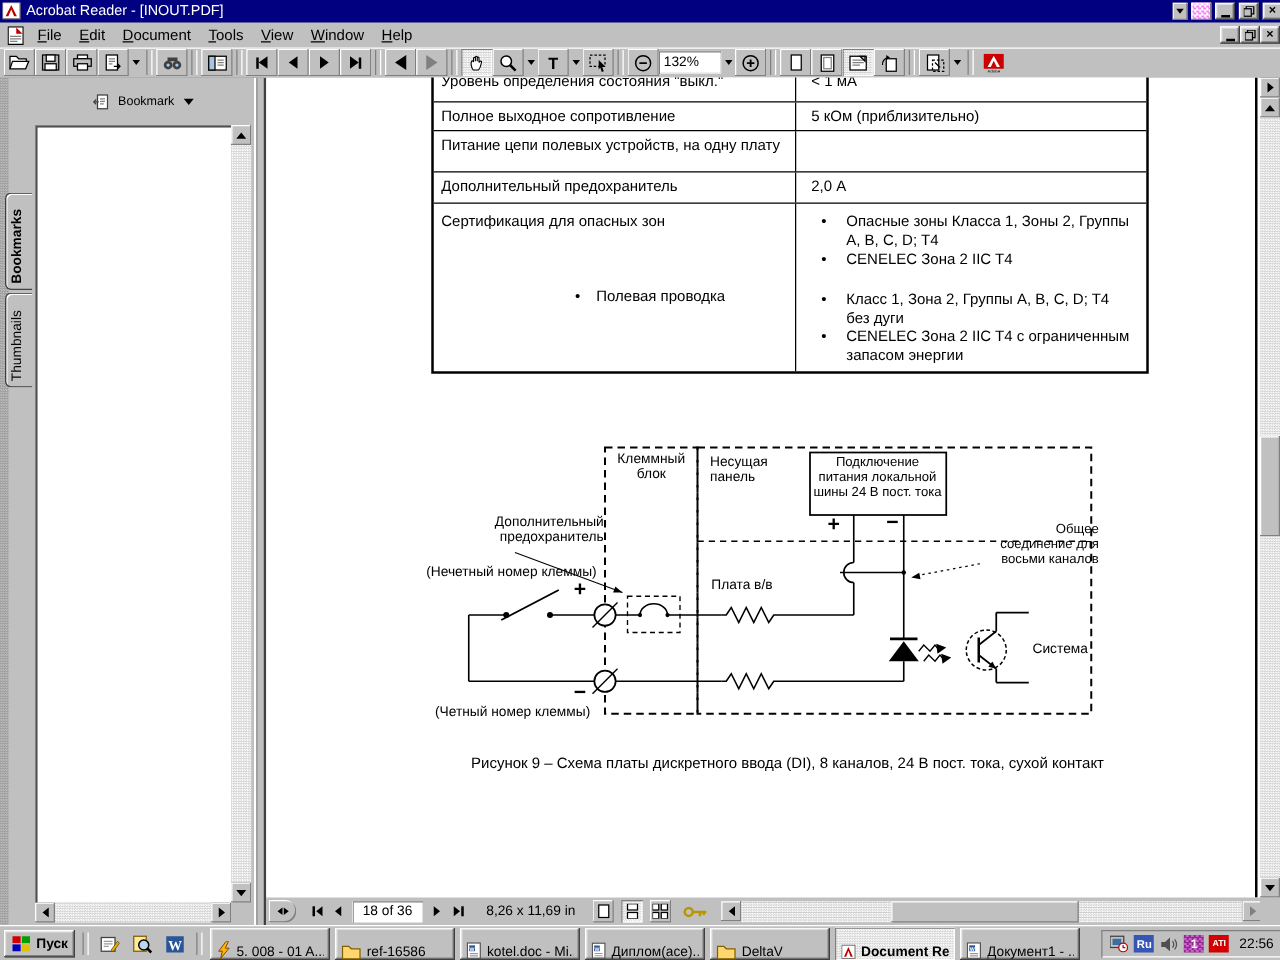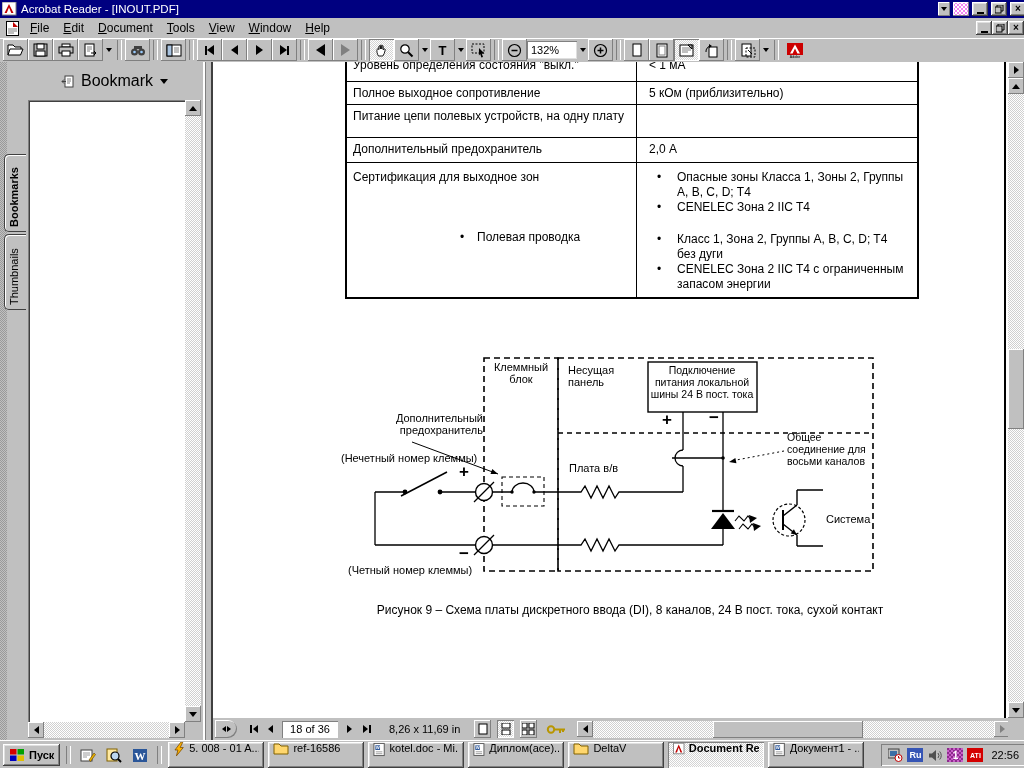--- a/index.html
+++ b/index.html
@@ -43,21 +43,21 @@
   
   #tabstrip{left:0;top:62px;width:26px;height:678px;background:#c0c0c0}
   #tabstrip .edge{position:absolute;left:0;top:0;width:7px;height:678px;
     background:repeating-conic-gradient(#c0c0c0 0% 25%,#9a9a9a 0% 50%) 0 0/2px 2px}
   .vtab{position:absolute;left:4px;width:21px;background:#c0c0c0;border:1px solid #404040;border-right:none;
     border-radius:5px 0 0 5px;box-shadow:inset 1px 1px 0 #fff}
   .vtxt{position:absolute;left:3px;bottom:4px;transform-origin:0 100%;transform:rotate(-90deg) translateY(100%);
     white-space:nowrap;font-size:11px;font-weight:bold}
   #sidepanel{left:26px;top:62px;width:177px;height:678px;background:#c0c0c0}
   .sp-header{height:38px;display:flex;align-items:center;justify-content:center;gap:7px}
-  .sp-title{font-size:16px}
+  .sp-title{font-size:10px}
   .sp-white{position:absolute;left:2px;top:38px;width:157px;height:622px;background:#fff;
     box-shadow:inset 1px 1px 0 #808080,inset 2px 2px 0 #404040}
   .sp-vscroll{position:absolute;left:159px;top:38px;width:16px;height:622px;display:flex;flex-direction:column}
   .sp-hscroll{position:absolute;left:2px;top:660px;width:157px;height:16px;display:flex}
   .sb{width:16px;height:16px;display:flex;align-items:center;justify-content:center;flex:none}
   .strack{flex:1}
   
   #splitter{left:203px;top:62px;width:10px;height:678px;background:#c0c0c0;
     box-shadow:inset 2px 0 0 #fff,inset -2px 0 0 #404040,inset 3px 0 0 #808080}
   
@@ -91,21 +91,21 @@
   .sb-size{margin:0 14px;font-size:11px;white-space:nowrap;flex:none}
   .sb-hscroll{flex:1;height:17px;display:flex;margin-left:10px}
   .thumbh{width:150px;margin-left:120px}
   #corner{left:1008px;top:718px;width:16px;height:22px;background:#c0c0c0}
   
   #taskbar{left:0;top:740px;width:1024px;height:28px;background:#c0c0c0;border-top:1px solid #fff;
     display:flex;align-items:center;padding:0 3px;gap:4px}
   #start-btn{height:22px;display:flex;align-items:center;gap:4px;padding: 0 6px;font-weight:bold;font-size:11px;flex:none}
   .ql-sep{width:3px;height:18px;border-left:1px solid #808080;border-right:1px solid #fff;margin:0 2px;flex:none}
   .ql{width:22px;height:22px;display:flex;align-items:center;justify-content:center;flex:none}
-  .taskbtn{flex:1;max-width:96px;height:26px;display:flex;align-items:flex-start;gap:4px;padding:0 5px;font-size:11px;min-width:0}
+  .taskbtn{flex:1;max-width:96px;height:26px;display:flex;align-items:flex-end;gap:4px;padding:0 5px;font-size:11px;min-width:0}
   .taskbtn span.lbl{white-space:nowrap;overflow:hidden}
   .taskbtn.active{font-weight:bold}
   #tray{margin-left:auto;height:22px;display:flex;align-items:center;gap:4px;padding:0 8px 0 6px;
     box-shadow:inset 1px 1px 0 #808080,inset -1px -1px 0 #fff;flex:none}
   .trico{width:16px;height:14px;display:flex;align-items:center;justify-content:center;flex:none;font-weight:bold;color:#fff}
   #tray-lang{background:#3655b5;font-size:9px}
   #tray-one{background:repeating-conic-gradient(#c95fc9 0% 25%,#8d2a8d 0% 50%) 0 0/4px 4px;font-size:10px}
   #tray-ati{background:#d40000;font-size:7px;letter-spacing:0}
   #tray-clock{font-size:11px;color:#000;margin-left:4px}
   svg{display:block}
@@ -387,21 +387,21 @@
       </div>
       <div class="trow" style="height:32px">
         <div class="tc-l">Питание цепи полевых устройств, на одну плату</div>
       </div>
       <div class="trow" style="height:24px">
         <div class="tc-l">Дополнительный предохранитель</div>
         <div class="tc-r">2,0 А</div>
       </div>
       <div class="trow" style="height:134px">
         <div class="tc-l" style="padding-top:7px">
-          <div>Сертификация для выходное зон</div>
+          <div>Сертификация для опасных зон</div>
           <div class="lbullet">
               <span class="bm">•</span>
               <span>Полевая проводка</span>
             </div>
         </div>
         <div class="tc-r" style="padding-top:7px;padding-left:0;padding-right:8px">
           <ul class="blist">
             <li>
                 <span class="bm">•</span>
                 <span>Опасные зоны Класса 1, Зоны 2, Группы A, B, C, D; T4</span>
@@ -482,21 +482,21 @@
         <polygon points="729,462 735.4,458.1 736.4,463.3"></polygon>
       </g>
     </svg>
 
     <div class="dlab wrap" style="left:272px;top:299px;width:72px;text-align:center">Клеммный блок</div>
     <div class="dlab wrap" style="left:355px;top:302px;width:58px">Несущая панель</div>
     <div class="dlab wrap" style="left:436px;top:302px;width:106px;text-align:center;font-size:10.5px">Подключение питания локальной шины 24 В пост. тока</div>
     <div class="bigsign" style="left:449px;top:351px">+</div>
     <div class="bigsign" style="left:496px;top:349px">−</div>
     <div class="dlab" style="left:356px;top:400px">Плата в/в</div>
-    <div class="dlab wrap" style="left:574px;top:369px;width:92px;text-align:left;font-size:10.5px">Общее соединение для восьми каналов</div>
+    <div class="dlab wrap" style="left:574px;top:355px;width:92px;text-align:right;font-size:10.5px">Общее соединение для восьми каналов</div>
     <div class="dlab wrap" style="left:170px;top:350px;width:100px;text-align:right">Дополнительный предохранитель</div>
     <div class="dlab" style="left:128px;top:390px">(Нечетный номер клеммы)</div>
     <div class="dlab" style="left:135px;top:502px">(Четный номер клеммы)</div>
     <div class="dlab" style="left:613px;top:451px">Система</div>
     <div class="bigsign" style="left:246px;top:403px">+</div>
     <div class="bigsign" style="left:246px;top:485px">−</div>
 
     <div id="caption">Рисунок 9 – Схема платы дискретного ввода (DI), 8 каналов, 24 В пост. тока, сухой контакт</div>
 
     <div id="pageedge"></div>

